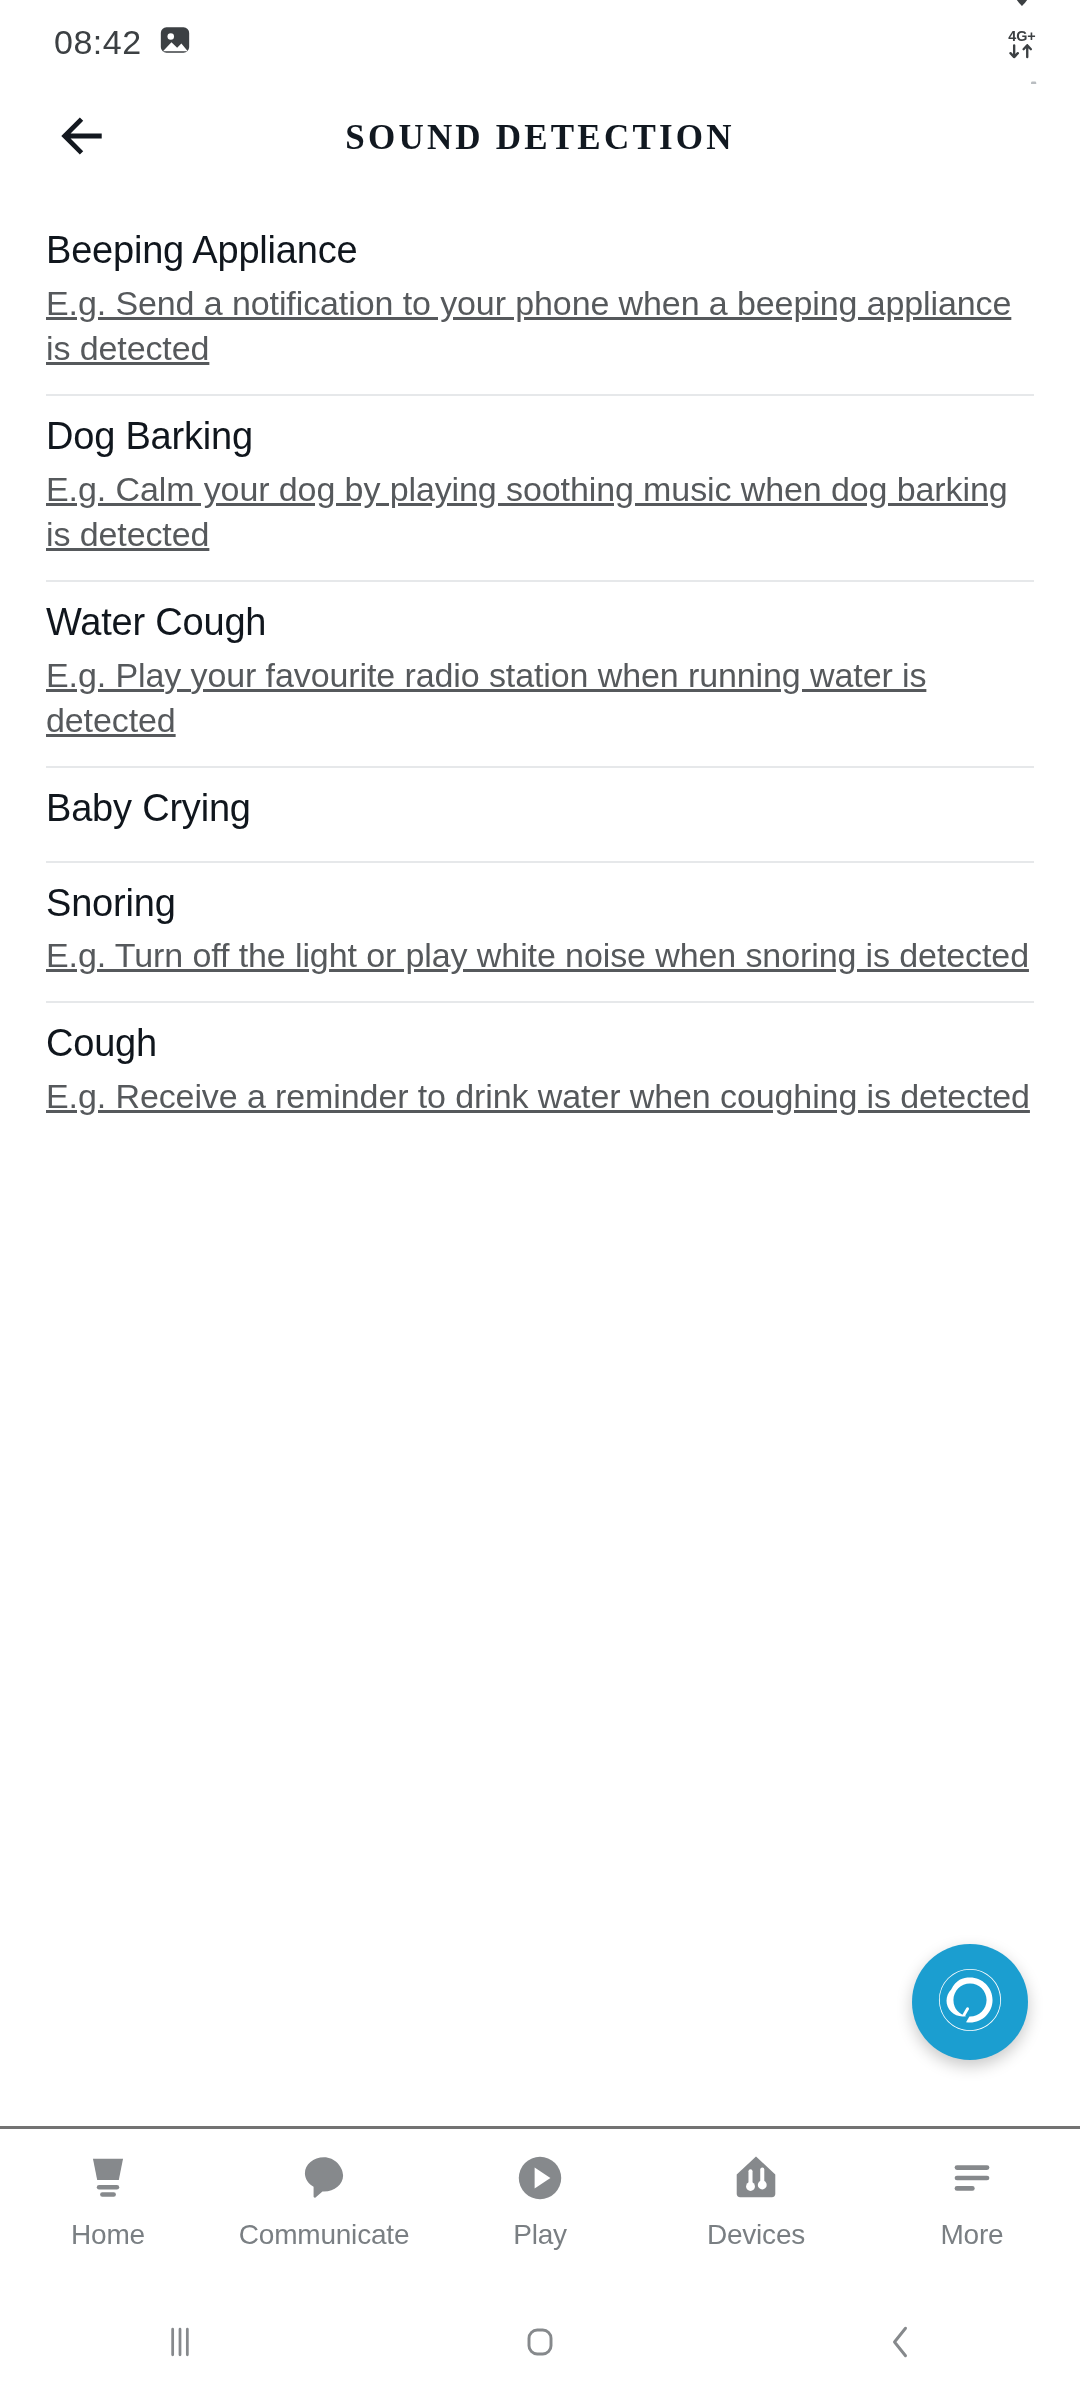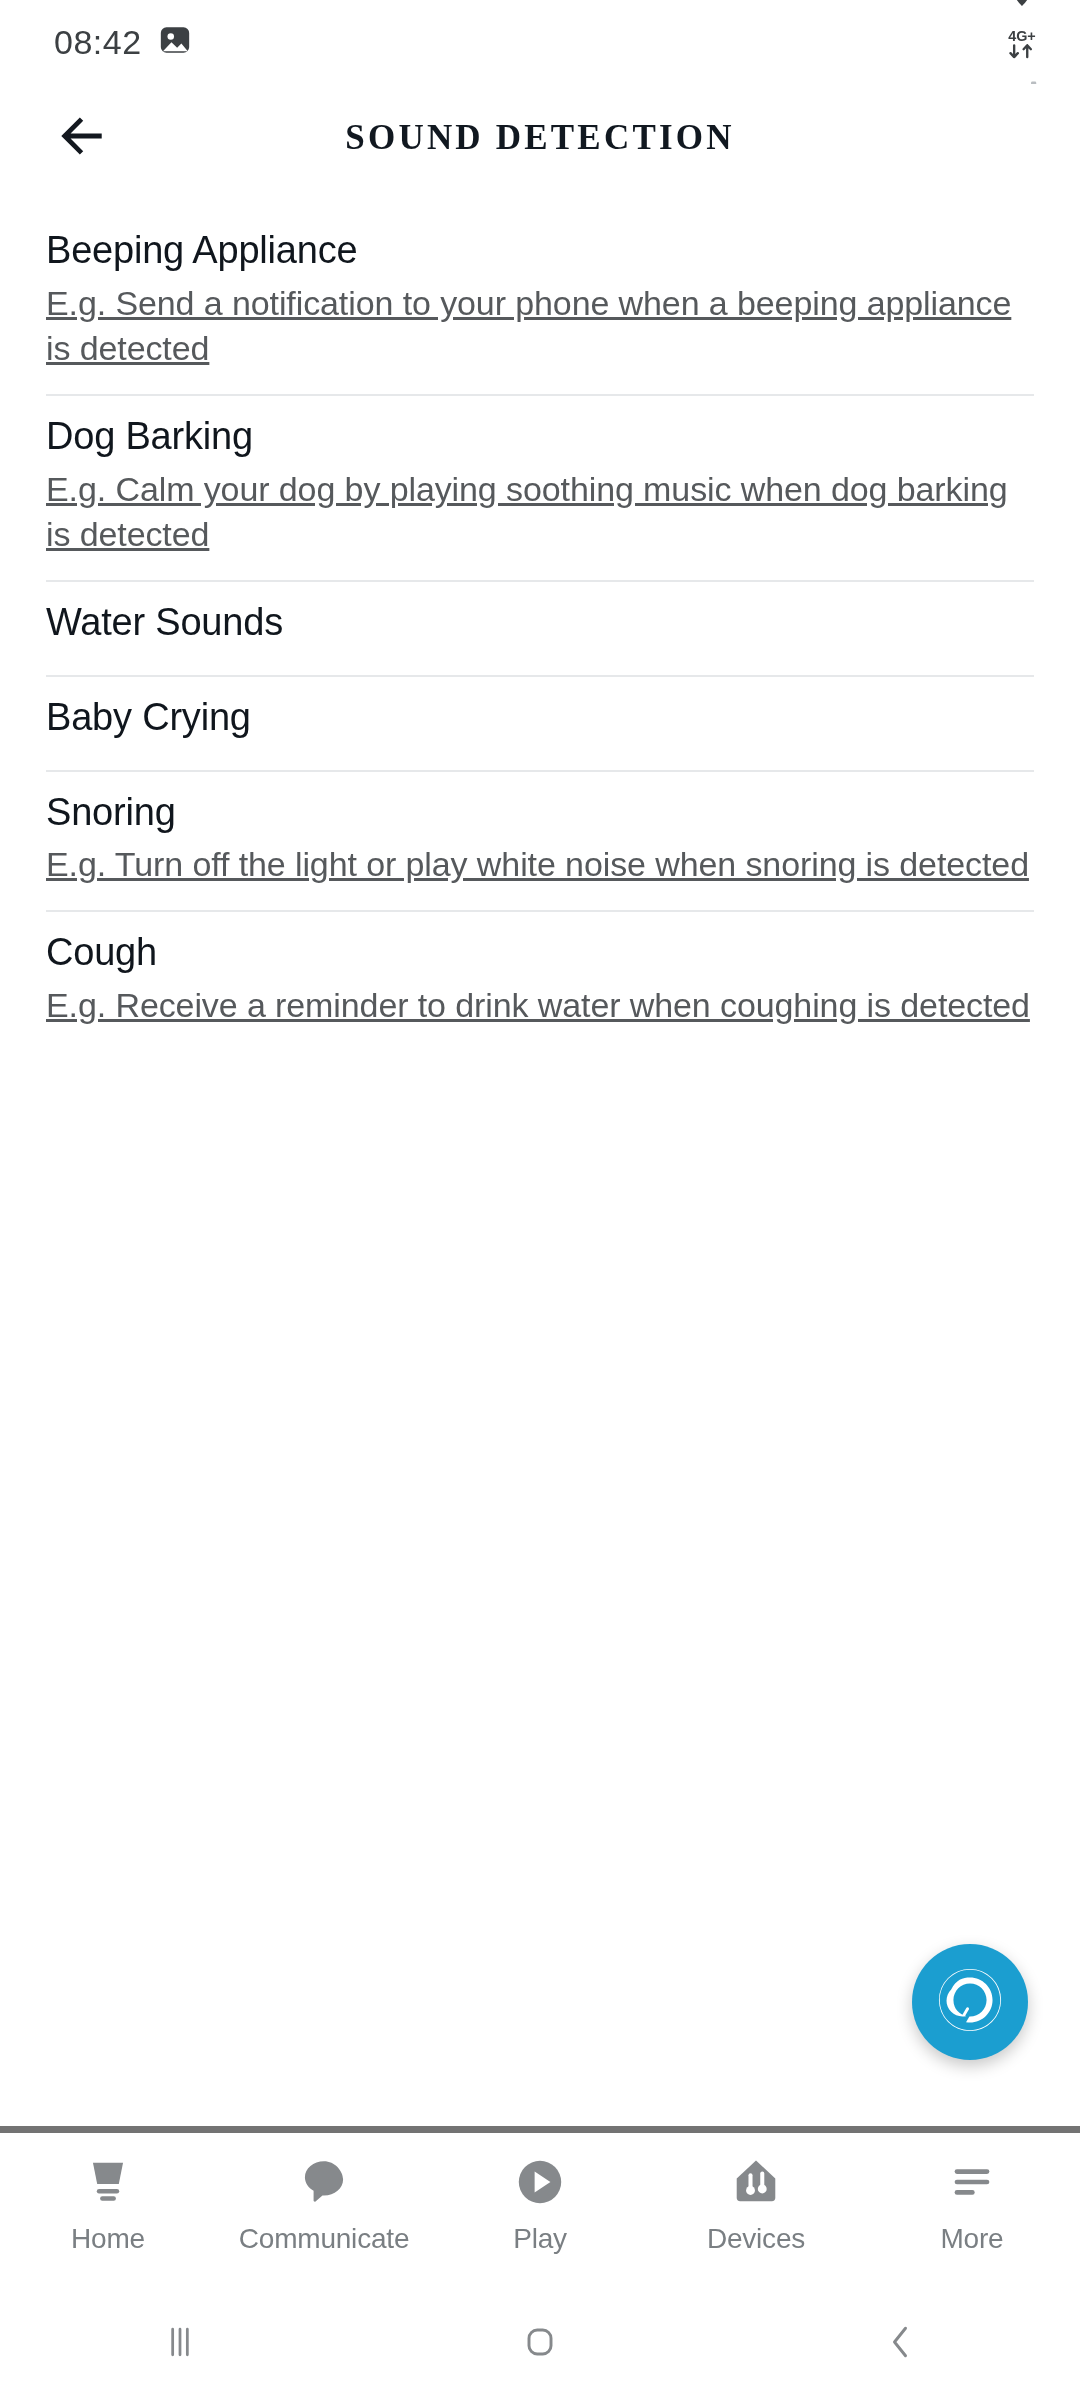--- a/index.html
+++ b/index.html
@@ -117,21 +117,21 @@
     background:#1b9ed0;
     box-shadow:0 6px 16px rgba(0,0,0,0.22);
     display:flex; align-items:center; justify-content:center;
     cursor:pointer;
   }
 
   
   .bottom-nav {
     flex:0 0 162px;
     height:162px;
-    border-top:7px solid #737373;
+    border-top:3px solid #737373;
     display:flex;
     align-items:flex-start;
     background:#ffffff;
     padding-top:18px;
   }
   .nav-item {
     flex:1 1 20%;
     display:flex;
     flex-direction:column;
     align-items:center;
@@ -247,21 +247,22 @@
         </div>
         <div class="sound-item">
           <div class="si-inner">
             <div class="si-title">Dog Barking</div>
             <div class="si-desc">E.g. Calm your dog by playing soothing music when dog barking is detected</div>
           </div>
           <div class="divider"></div>
         </div>
         <div class="sound-item">
           <div class="si-inner">
-            <div class="si-title">Water Sounds</div>
+            <div class="si-title">Water Cough</div>
+            <div class="si-desc">E.g. Play your favourite radio station when running water is detected</div>
           </div>
           <div class="divider"></div>
         </div>
         <div class="sound-item">
           <div class="si-inner">
             <div class="si-title">Baby Crying</div>
           </div>
           <div class="divider"></div>
         </div>
         <div class="sound-item">

